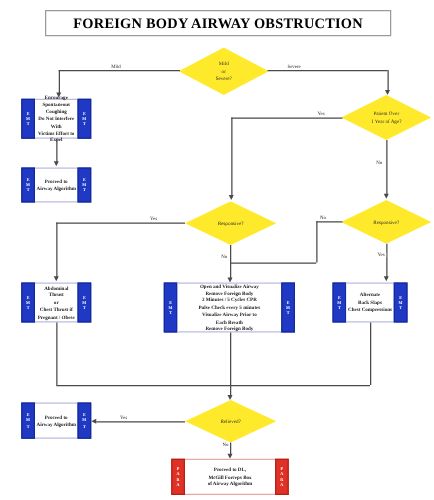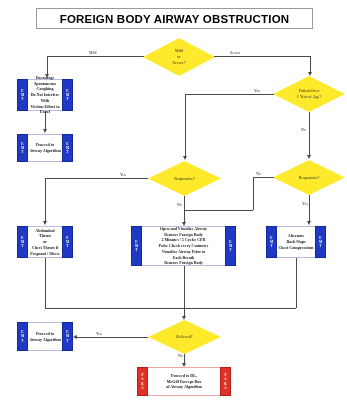--- a/index.html
+++ b/index.html
@@ -14,21 +14,21 @@
 
   
   .title-box{
     position:absolute;
     left:36px;top:8px;width:275px;height:19px;
     border:1px solid #9a9a9a;
     background:#ffffff;
     display:flex;align-items:center;justify-content:center;
   }
   .title-text{
-    font-family:Liberation Sans, sans-serif;
+    font-family:Liberation Serif, serif;
     font-weight:bold;
     font-size:11.5px;
     letter-spacing:0.2px;
     color:#000000;
     white-space:nowrap;
   }
 
   
   .diamond{
     position:absolute;

